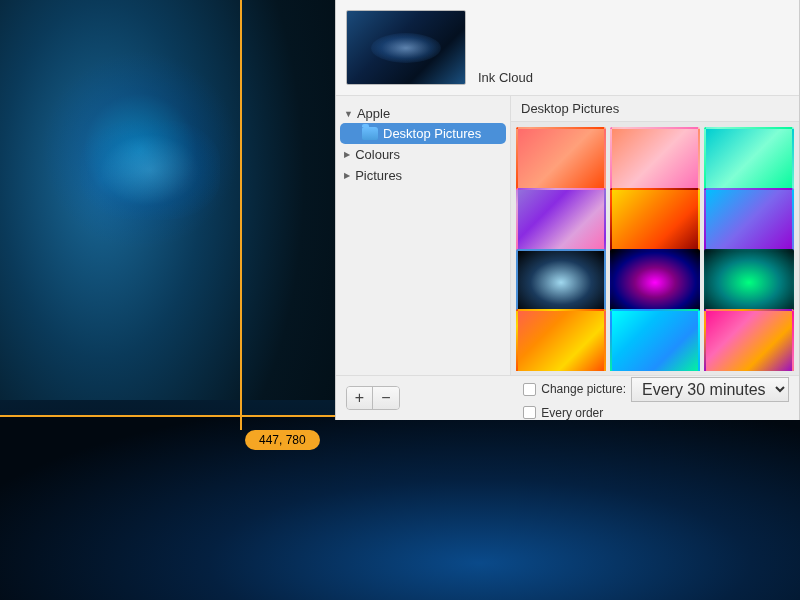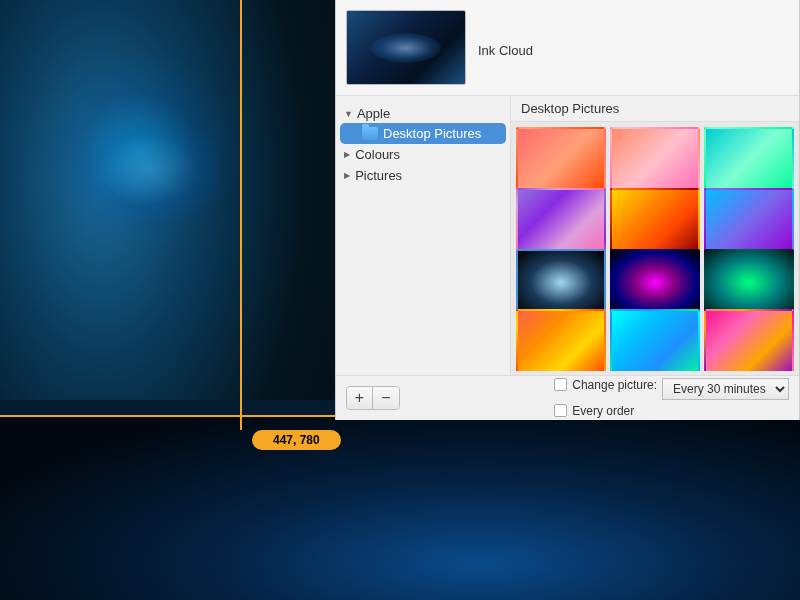--- a/index.html
+++ b/index.html
@@ -60,26 +60,26 @@
       width: 340px;
       height: 1.5px;
       background: #f5a623;
       z-index: 5;
     }
 
     
     .coords-badge {
       position: absolute;
       top: 430px;
-      left: 252px;
+      left: 245px;
       background: #f5a623;
       color: #000;
       font-size: 12px;
-      font-weight: 700;
-      padding: 3px 21px;
+      font-weight: 400;
+      padding: 3px 14px;
       border-radius: 12px;
       z-index: 10;
     }
 
     
     .bg-bottom-right {
       position: absolute;
       bottom: 0;
       left: 0;
       width: 800px;
@@ -99,21 +99,21 @@
       border-left: 1px solid #ccc;
       border-right: 1px solid #ccc;
       z-index: 10;
       display: flex;
       flex-direction: column;
     }
 
     
     .panel-top {
       display: flex;
-      align-items: center;
+      align-items: flex-end;
       padding: 10px 15px 10px 10px;
       gap: 12px;
       background: #f5f5f5;
       border-bottom: 1px solid #ddd;
       min-height: 90px;
     }
 
     .preview-thumb {
       width: 120px;
       height: 75px;
@@ -314,40 +314,40 @@
     .spacer { flex: 1; }
 
     .change-picture-section {
       display: flex;
       flex-direction: column;
       gap: 4px;
       align-items: flex-start;
     }
     .checkbox-row {
       display: flex;
-      align-items: flex-start;
+      align-items: center;
       gap: 5px;
       font-size: 12px;
       color: #666;
       padding-left: 28px;
     }
     .checkbox-input {
       width: 13px; height: 13px;
       border: 1px solid #aaa;
       background: #fff;
       border-radius: 2px;
       flex-shrink: 0;
     }
 
     .interval-select {
       background: linear-gradient(to bottom, #f8f8f8, #e8e8e8);
       border: 1px solid #bbb;
       border-radius: 0;
       padding: 2px 6px;
-      font-size: 12px;
+      font-size: 16px;
       color: #333;
       cursor: pointer;
     }
 
     .change-label {
       font-size: 12px;
       color: #333;
     }
   </style>
 </head>

